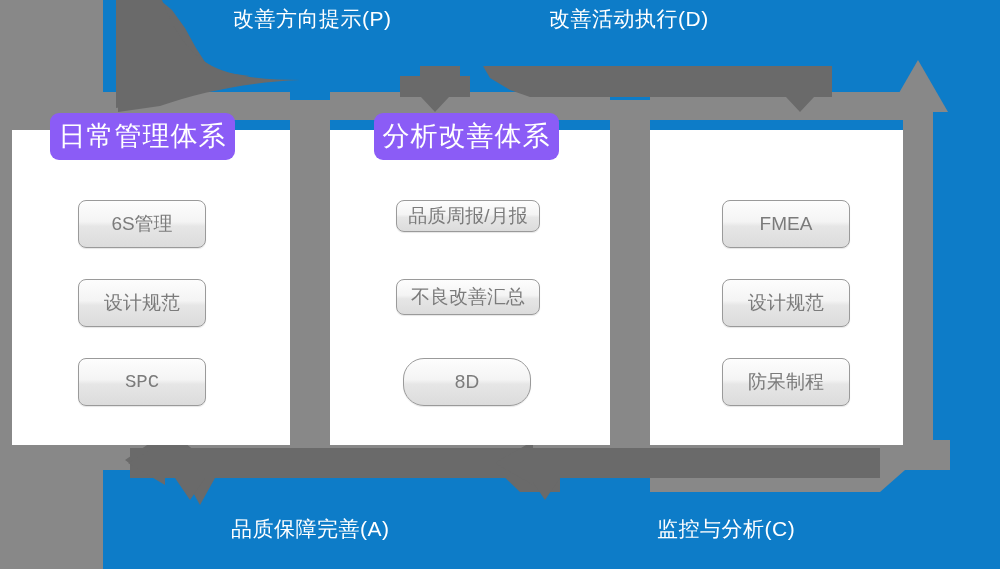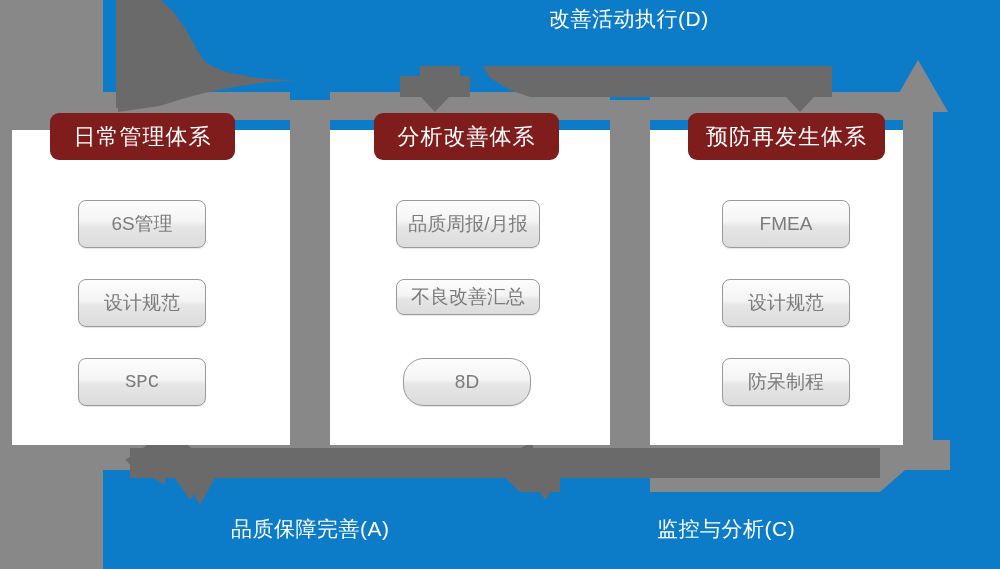--- a/index.html
+++ b/index.html
@@ -14,24 +14,24 @@
 
   
   .panel{
     position:absolute;
     background:#ffffff;
     z-index:5;
   }
   .panel-tab{
     position:absolute;
     z-index:7;
-    background:#7f1d1d;
+    background:#8b5cf6;
     border-radius:9px;
     color:#ffffff;
-    font-size:22px;
+    font-size:27px;
     line-height:1;
     display:flex;
     align-items:center;
     justify-content:center;
     white-space:nowrap;
     letter-spacing:1px;
     padding:0 14px;
     box-sizing:border-box;
   }
   .btn{
@@ -180,35 +180,35 @@
       <path d="M 495 463 L 533 441 L 533 485 Z"></path>
     </g>
 
     <g fill="#ffffff">
       <rect x="12" y="130" width="278" height="315"></rect>
       <rect x="330" y="130" width="280" height="315"></rect>
       <rect x="650" y="130" width="253" height="315"></rect>
     </g>
   </svg>
 
+  <div class="flow-label" style="left:233px;top:8px;">改善方向提示(P)</div>
   <div class="flow-label" style="left:549px;top:8px;">改善活动执行(D)</div>
   <div class="flow-label" style="left:231px;top:518px;">品质保障完善(A)</div>
   <div class="flow-label" style="left:657px;top:518px;">监控与分析(C)</div>
 
   <div class="panel" style="left:12px;top:130px;width:278px;height:315px;"></div>
   <div class="panel-tab" style="left:50px;top:113px;width:185px;height:47px;">日常管理体系</div>
   <div class="btn" style="left:78px;top:200px;width:128px;height:48px;">6S管理</div>
   <div class="btn" style="left:78px;top:279px;width:128px;height:48px;">设计规范</div>
   <div class="btn" style="left:78px;top:358px;width:128px;height:48px;font-family:Liberation Mono, monospace;">SPC</div>
 
   <div class="panel" style="left:330px;top:130px;width:280px;height:315px;"></div>
   <div class="panel-tab" style="left:374px;top:113px;width:185px;height:47px;">分析改善体系</div>
-  <div class="btn" style="left:396px;top:200px;width:144px;height:48px;">品质周报/月报</div>
+  <div class="btn" style="left:396px;top:200px;width:144px;height:32px;">品质周报/月报</div>
   <div class="btn" style="left:396px;top:279px;width:144px;height:36px;">不良改善汇总</div>
   <div class="btn" style="left:403px;top:358px;width:128px;height:48px;border-radius:21px;">8D</div>
 
   <div class="panel" style="left:650px;top:130px;width:253px;height:315px;"></div>
-  <div class="panel-tab" style="left:688px;top:113px;width:197px;height:47px;">预防再发生体系</div>
   <div class="btn" style="left:722px;top:279px;width:128px;height:48px;">设计规范</div>
   <div class="btn" style="left:722px;top:200px;width:128px;height:48px;">FMEA</div>
   <div class="btn" style="left:722px;top:358px;width:128px;height:48px;">防呆制程</div>
 
 </div>
 
 </body></html>

